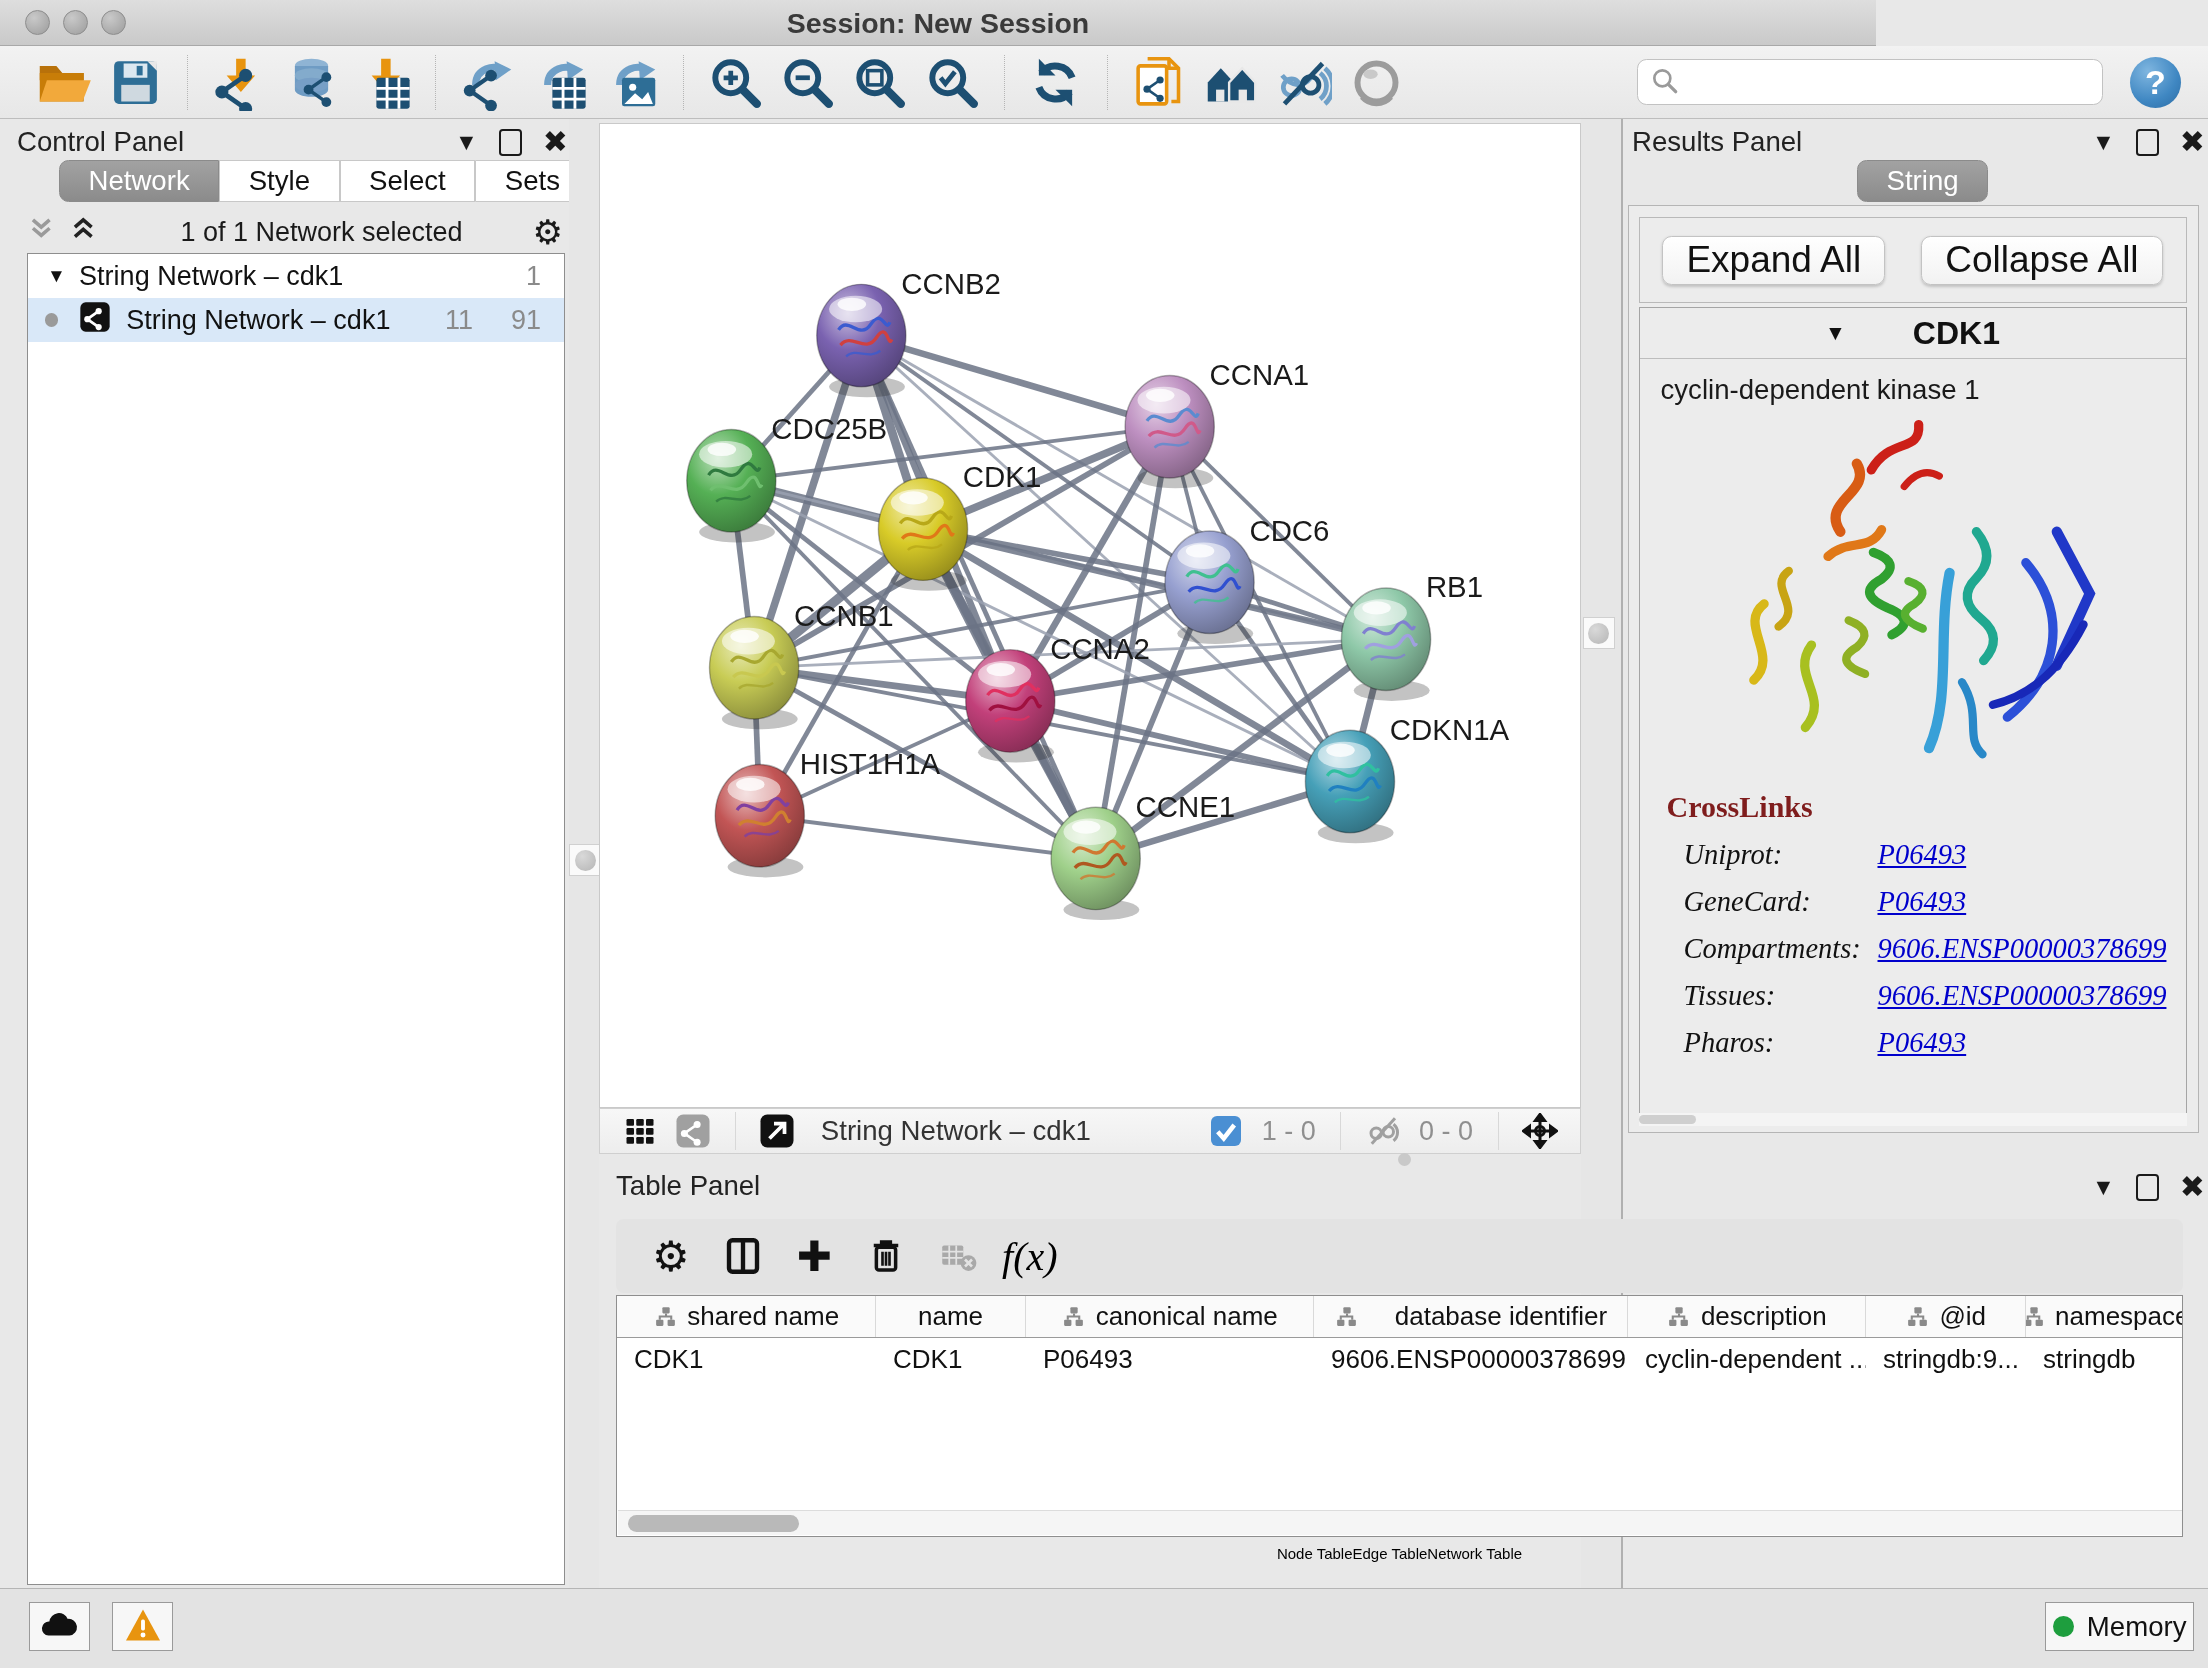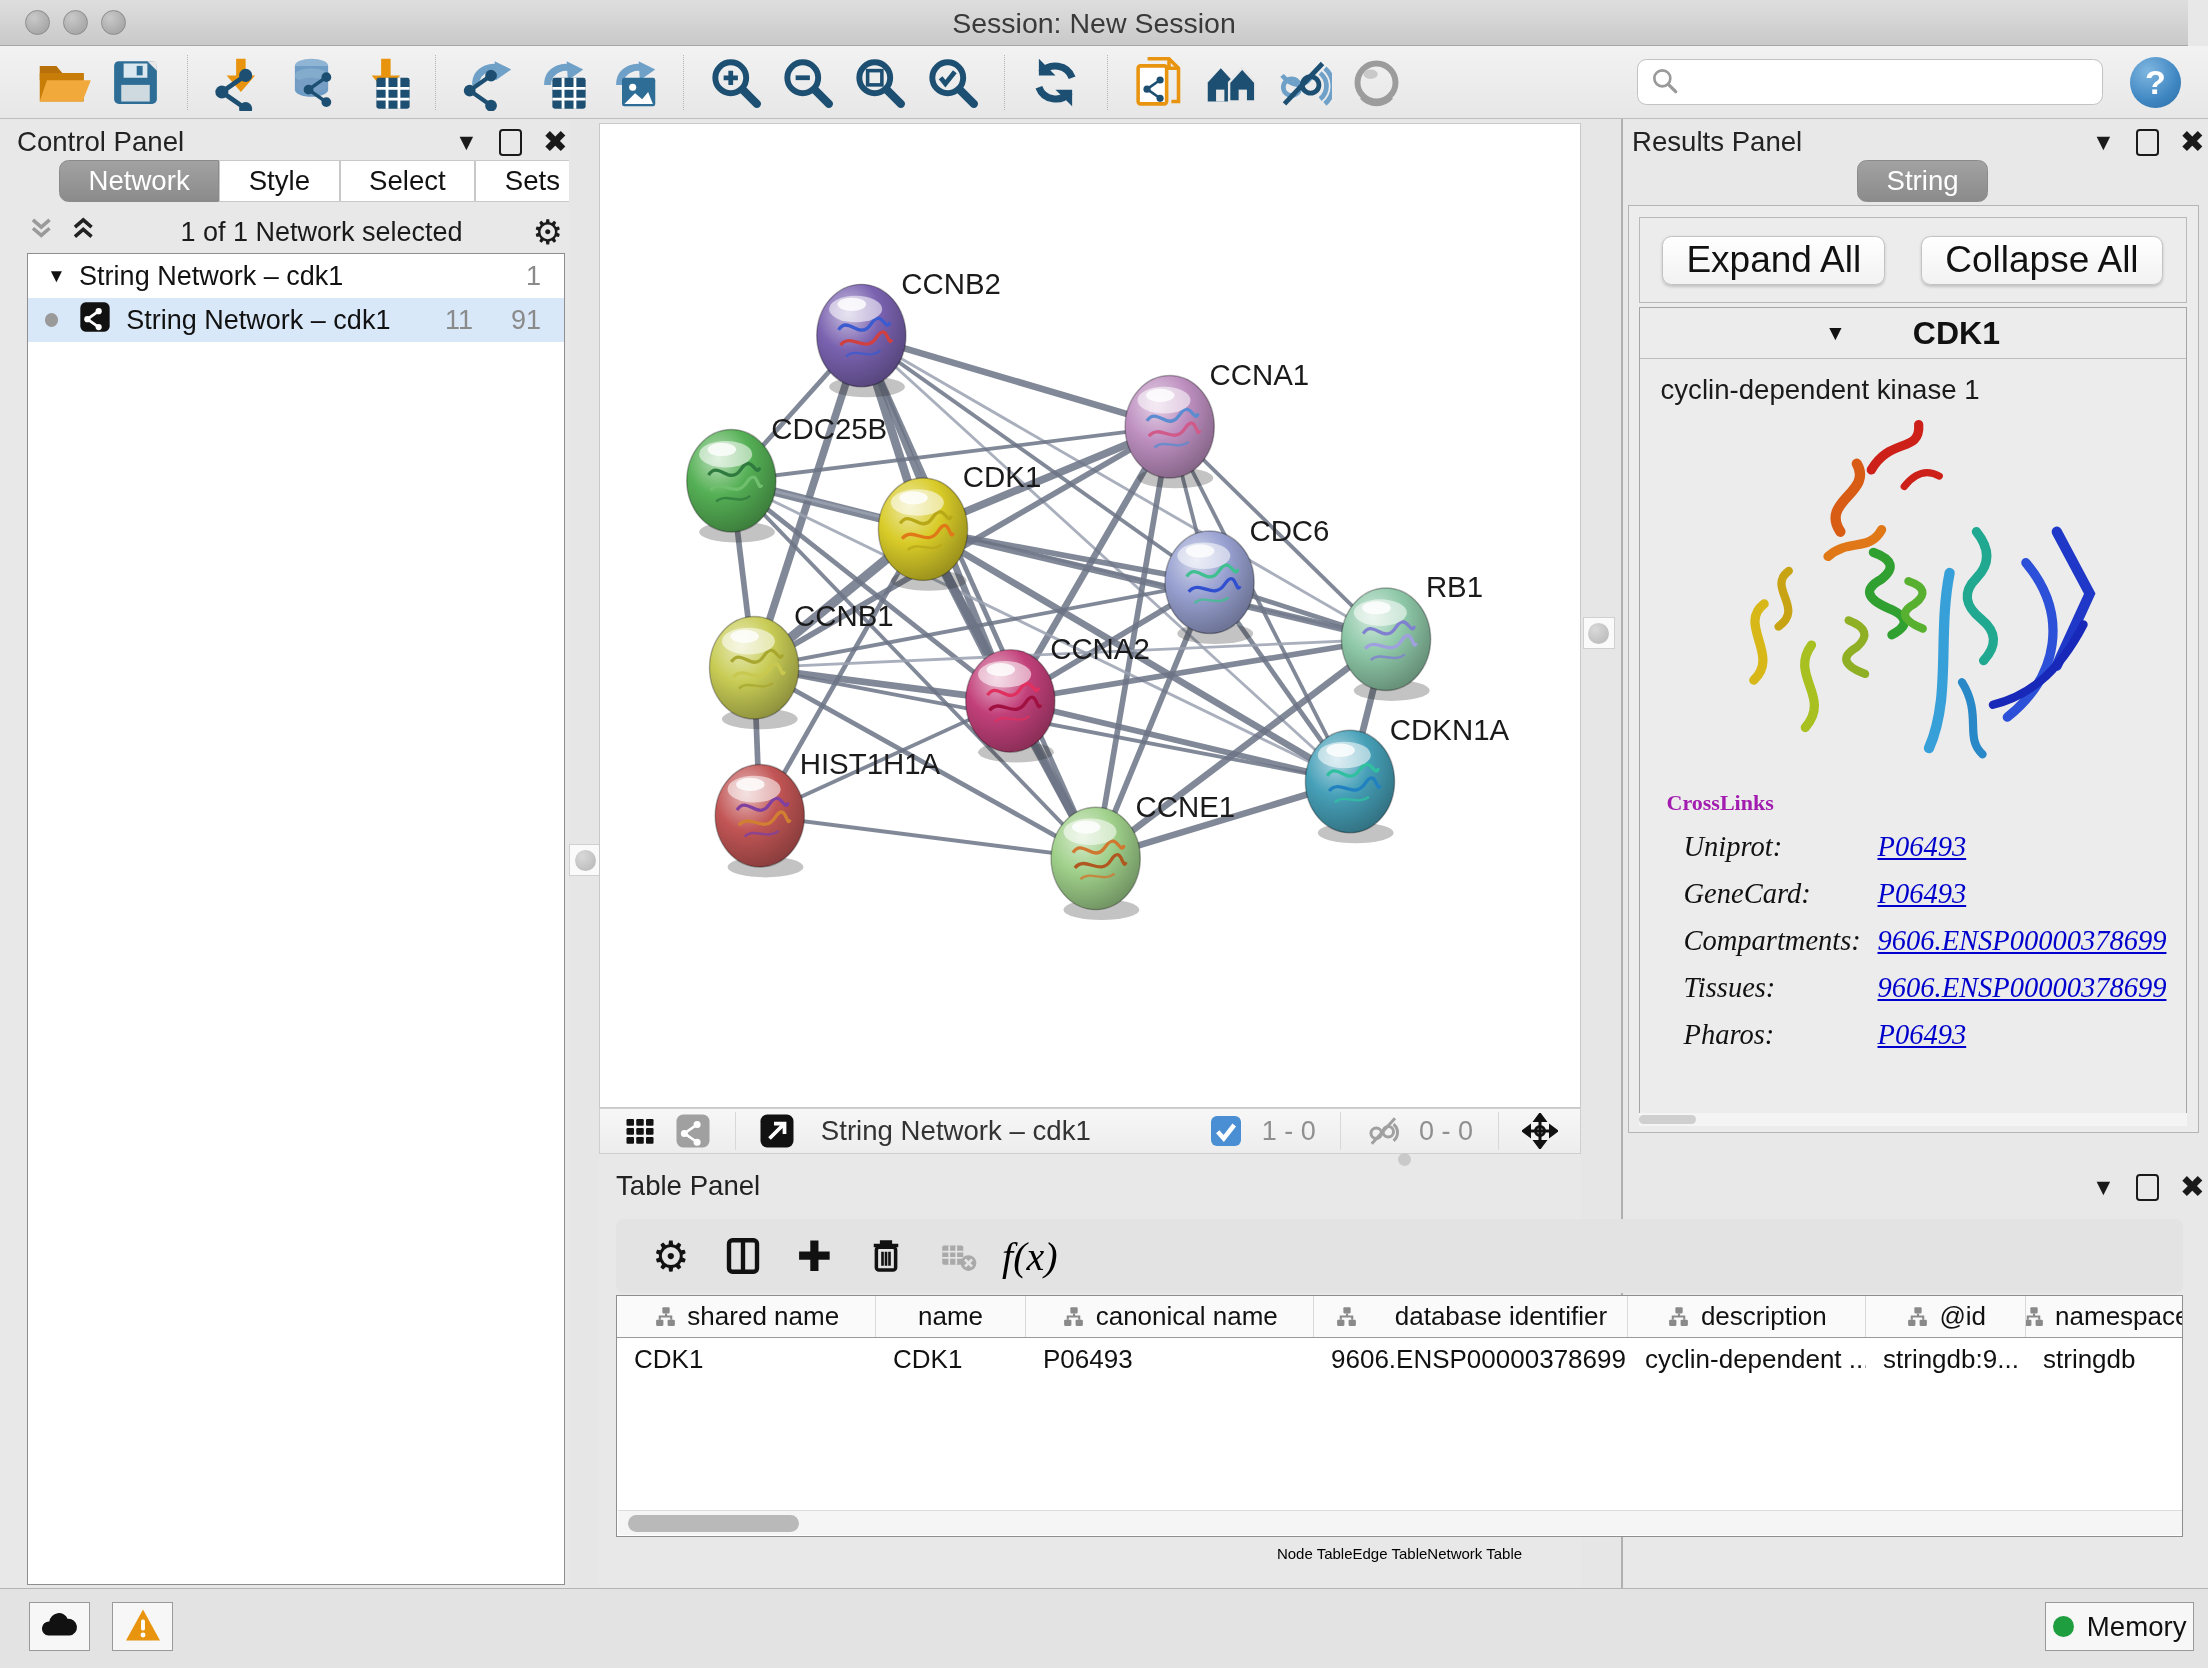--- a/index.html
+++ b/index.html
@@ -1,22 +1,22 @@
 <!DOCTYPE html>
 <html style="font-size:15px"><head>
 <meta charset="utf-8">
 <style>
   * { margin:0; padding:0; box-sizing:border-box; }
   html,body { background:#e8e8e8; }
   body { font-family:"Liberation Sans","DejaVu Sans",sans-serif; }
   #app { position:relative; width:2208px; height:1668px; background:#e8e8e8; overflow:hidden; }
 
   
-  .titlebar { position:absolute; left:0; top:0; width:2188px; height:46px;
-    background:linear-gradient(#dedede,#c9c9c9); border-bottom:1px solid #a8a8a8; }
+  .titlebar { position:absolute; left:0; top:0; width:1876px; height:46px;
+    background:linear-gradient(#dedede,#c9c9c9); border-bottom:1px solid #a8a8a8;font-weight:bold; }
   .traffic { position:absolute; top:9.5px; width:25px; height:25px; border-radius:50%;
     background:radial-gradient(circle at 35% 30%, #c9c9c9, #9c9c9c); border:1px solid #8d8d8d; }
   .title-text { position:absolute; left:0; right:0; top:6.7px; text-align:center;
     font-size:28.5px; color:#3a3a3a; }
 
   
   .toolbar { position:absolute; left:0; top:46px; width:2208px; height:73px;
     background:linear-gradient(#f2f2f2,#e7e7e7); border-bottom:1.9px solid #bdbdbd;
     display:flex; align-items:center; padding:0 27px; }
   .tb-item { width:61px; height:61px; margin:0 5.7px; display:flex; align-items:center; justify-content:center; }
@@ -83,21 +83,21 @@
     background:#ececec; border:1.9px solid #b9b9b9; display:flex; align-items:center; justify-content:center; gap:36px; }
   .res-btn { min-width:177px; height:49px; background:linear-gradient(#ffffff,#f2f2f2);
     border:1px solid #c3c3c3; border-radius:9.5px; box-shadow:0 1.9px 2.9px rgba(0,0,0,.18);
     font-size:37px; color:#111; display:flex; align-items:center; justify-content:center; padding:0 23px; }
   .res-section { position:absolute; left:9.5px; top:101px; width:548px; height:814px;
     border:1.9px solid #a5a5a5; background:#ececec; }
   .res-sec-head { height:51px; border-bottom:1.9px solid #bdbdbd; display:flex; align-items:center;
     justify-content:center; gap:67px; font-size:32px; font-weight:bold; color:#111; }
   .res-desc { font-size:27.6px; color:#1a1a1a; padding:15px 21px 0 21px; }
   .crosslinks { font-family:"Liberation Serif","DejaVu Serif",serif; padding:0 0 0 27px; }
-  .cl-title { font-size:22px; font-weight:bold; color:#a21caf; margin:13.3px 0 9.5px 0; }
+  .cl-title { font-size:30px; font-weight:bold; color:#7f1d1d; margin:13.3px 0 9.5px 0; }
   .cl-row { display:flex; font-size:28.5px; margin:15px 0;font-style:italic; }
   .cl-label { width:211px; color:#111; padding-left:17px; }
   .cl-link { color:#0000cc; text-decoration:underline; }
   .res-scrollstrip { position:absolute; left:9.5px; bottom:5.7px; width:548px; height:13.3px; background:#f4f4f4; }
   .res-scrollthumb { position:absolute; left:0; top:1.9px; width:57px; height:9.5px; background:#cfcfcf; border-radius:4.8px; }
 
   
   .tbl-toolbar { position:absolute; left:616px; top:1219px; width:1567px; height:74px;
     background:#e3e3e3; border-radius:7.6px; display:flex; align-items:center; padding:0 19px; }
   .tt-icon { width:49px; height:49px; margin:0 11.4px; display:flex; align-items:center; justify-content:center;

